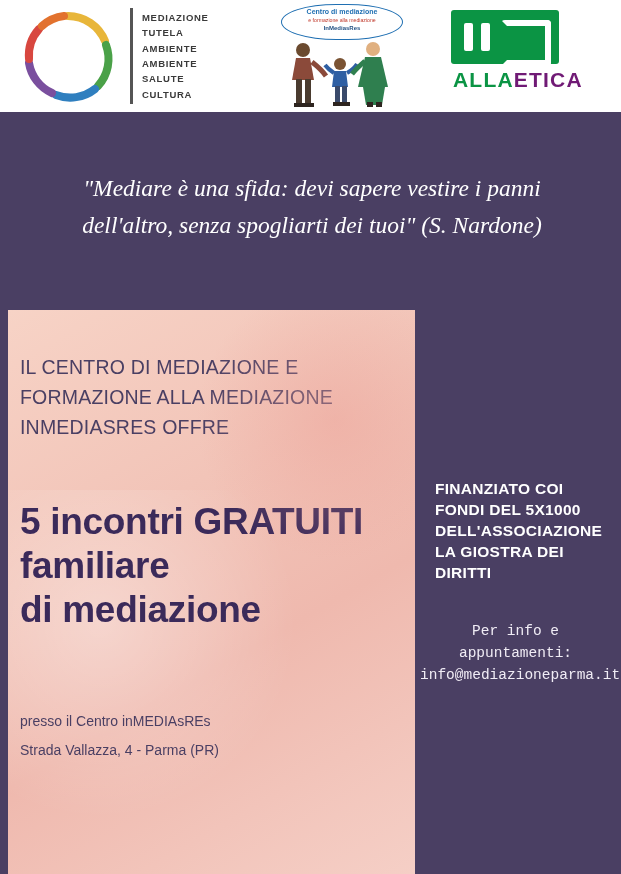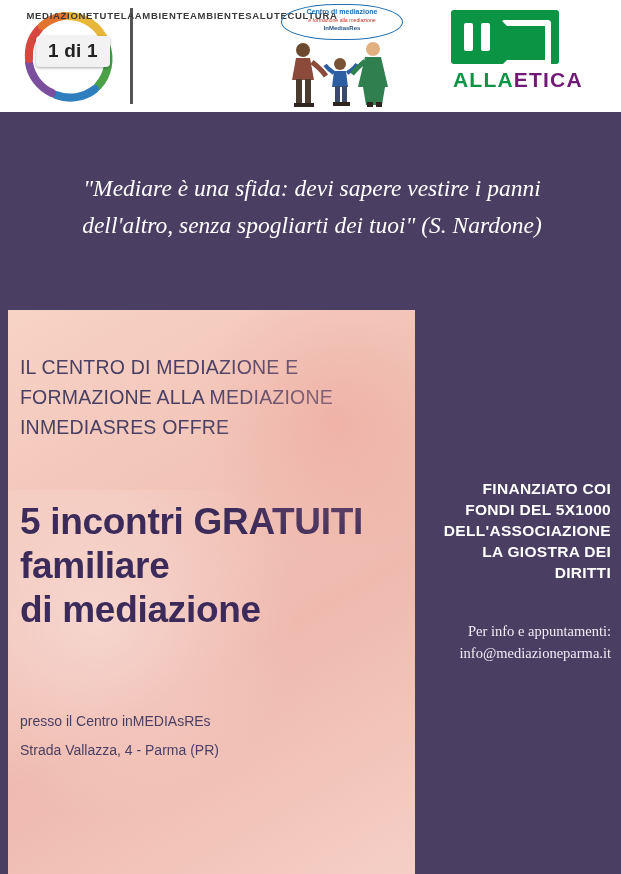--- a/index.html
+++ b/index.html
@@ -58,21 +58,21 @@
   .kw-block {
     position: absolute;
     left: 130px;
     top: 8px;
     width: 92px;
     height: 96px;
     border-left: 3px solid #555555;
     padding-left: 9px;
     box-sizing: border-box;
     display: flex;
-    flex-direction: row;
+    flex-direction: column;
     justify-content: center;
   }
   .kw-block span {
     display: block;
     font-size: 9.5px;
     font-weight: bold;
     color: #3a3a3a;
     letter-spacing: 0.7px;
     line-height: 15.4px;
   }
@@ -265,41 +265,39 @@
   
   .funding {
     position: absolute;
     left: 435px;
     top: 478px;
     width: 176px;
     color: #ffffff;
     font-size: 15.5px;
     font-weight: bold;
     line-height: 21px;
-    text-align: right;
     letter-spacing: 0.3px;
   }
   .contacts {
     position: absolute;
     left: 420px;
     top: 620px;
     width: 191px;
     color: #f0ecf5;
-    font-family: Liberation Serif, serif;
+    font-family: Liberation Mono, monospace;
     font-size: 14.5px;
     line-height: 22px;
-    text-align: right;
+    text-align: center;
   }
 </style>
 </head>
 <body>
 
 <div class="page">
 
-  <div class="page-badge">1 di 1</div>
 
   <div class="header">
 
     <div class="logo-circle">
       <svg width="96" height="96" viewBox="0 0 96 96" aria-hidden="true">
         <g fill="none" stroke-width="8" stroke-linecap="round">
           <path d="M48 8 A40 40 0 0 1 85 33" stroke="#e8b63a"></path>
           <path d="M86 37 A40 40 0 0 1 78 78" stroke="#4aa148"></path>
           <path d="M75 81 A40 40 0 0 1 36 87" stroke="#2f7fbf"></path>
           <path d="M32 85 A40 40 0 0 1 9 55" stroke="#7a4f9e"></path>

